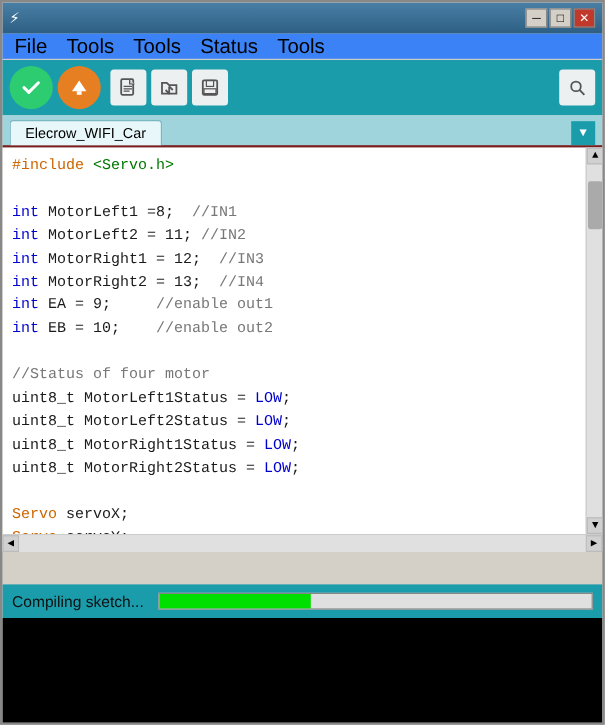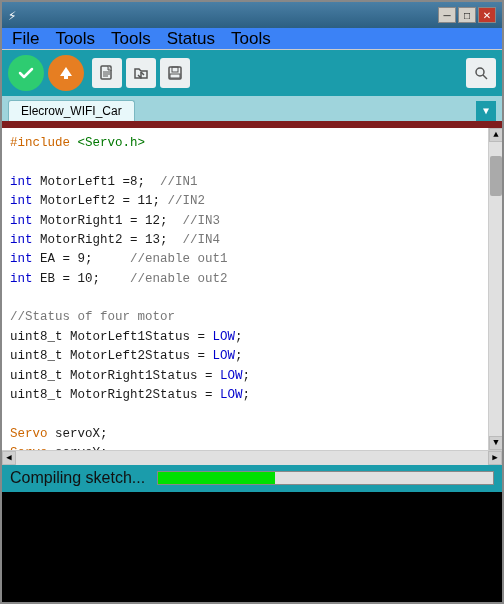--- a/index.html
+++ b/index.html
@@ -111,21 +111,21 @@
       justify-content: center;
       cursor: pointer;
     }
 
     
     .tab-bar {
       background: #9fd4dc;
       display: flex;
       align-items: flex-end;
       padding: 4px 6px 0 6px;
-      border-bottom: 7px solid #7f1d1d;
+      border-bottom: 2px solid #7f1d1d;
     }
     .tab {
       background: #e8f8fa;
       border: 1px solid #7ab8c2;
       border-bottom: none;
       padding: 3px 12px;
       font-family: Arial, sans-serif;
       font-size: 12px;
       cursor: pointer;
       display: flex;
@@ -215,26 +215,27 @@
       height: 14px;
       background: #e0e0e0;
       position: relative;
     }
 
     
     .console-area {
       background: #1b9cab;
       padding: 4px 8px;
       font-family: Arial, sans-serif;
-      font-size: 16px;
+      font-size: 13px;
       color: #111;
       height: 28px;
       display: flex;
       align-items: center;
       gap: 8px;
+      margin-top: 28px;
     }
     .progress-bar-bg {
       flex: 1;
       height: 14px;
       background: #e0e0e0;
       border: 1px solid #888;
       margin-left: 4px;
     }
     .progress-bar-fill {
       height: 100%;

